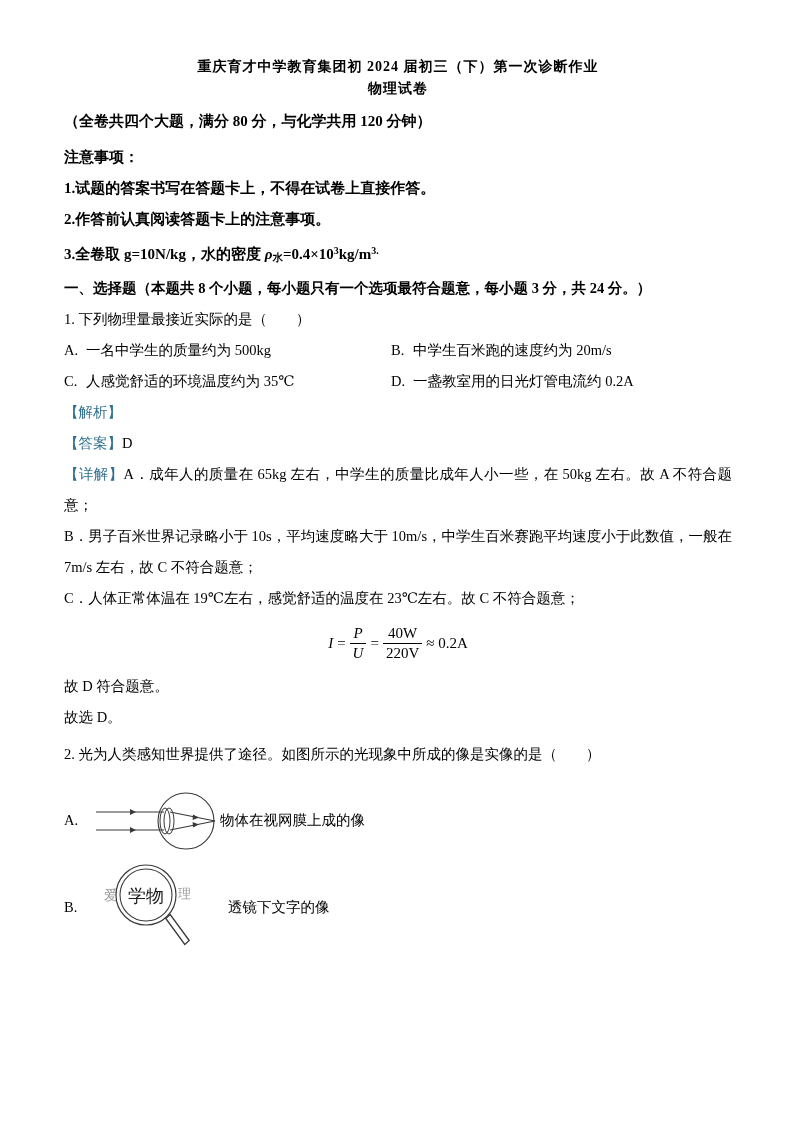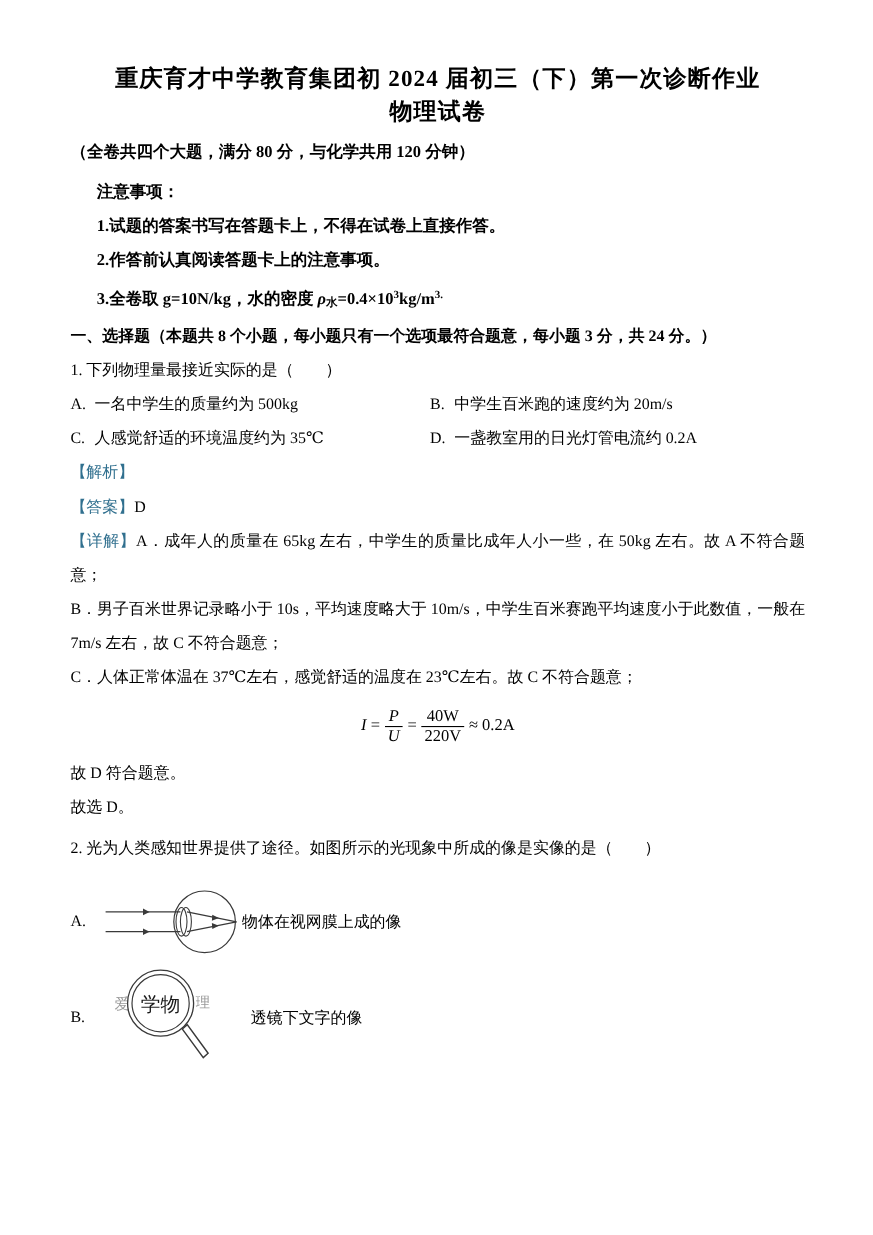--- a/index.html
+++ b/index.html
@@ -5,31 +5,31 @@
   html, body { margin: 0; padding: 0; background: #ffffff; }
   body {
     width: 794px; height: 1123px;
     font-family: "Liberation Serif", "DejaVu Serif", serif;
     color: #000;
     overflow: hidden;
   }
   .page { padding: 58px 62px 0 64px; }
 
   .title {
-    font-size: 21px; font-weight: bold; text-align: center;
+    font-size: 14px; font-weight: bold; text-align: center;
     margin: 0; line-height: 1.25; letter-spacing: 1px;
   }
   .title2 { margin-top: 4px; }
   .subtitle {
     font-size: 15px; font-weight: bold; 
     margin: 14px 0 0 0; line-height: 1.4;
   }
 
   p.line { margin: 0; font-size: 14.5px; line-height: 31px; text-align: justify; }
-  p.bold { font-weight: bold; font-size: 15px; margin-left: 24px; }
+  p.bold { font-weight: bold; font-size: 15px; }
   .notice-block { margin-top: 10px; }
 
   .section-heading { font-weight: bold; font-size: 15px; }
 
   sup.s { font-size: 10px; vertical-align: 5px; }
   sub.s { font-size: 10.5px; vertical-align: -2px; }
   .rho { font-style: italic; }
 
   .opt-row { display: flex; font-size: 14.5px; line-height: 31px; }
   .opt-left  { width: 327px; }
@@ -83,21 +83,21 @@
   <div class="opt-row">
     <div class="opt-left"><span class="opt-label">C.</span><span>人感觉舒适的环境温度约为 35℃</span></div>
     <div class="opt-right"><span class="opt-label">D.</span><span>一盏教室用的日光灯管电流约 0.2A</span></div>
   </div>
 
   <p class="line"><span class="label-blue">【解析】</span></p>
   <p class="line"><span class="label-blue">【答案】</span><span>D</span></p>
 
   <p class="line"><span class="label-blue">【详解】</span><span>A．成年人的质量在 65kg 左右，中学生的质量比成年人小一些，在 50kg 左右。故 A 不符合题意；</span></p>
   <p class="line">B．男子百米世界记录略小于 10s，平均速度略大于 10m/s，中学生百米赛跑平均速度小于此数值，一般在 7m/s 左右，故 C 不符合题意；</p>
-  <p class="line">C．人体正常体温在 37℃左右，感觉舒适的温度在 23℃左右。故 C 不符合题意；</p>
+  <p class="line">C．人体正常体温在 19℃左右，感觉舒适的温度在 23℃左右。故 C 不符合题意；</p>
 
   <div class="formula-row">
     <span class="formula">
       <span class="ital">I</span>
       <span>=</span>
       <span class="frac">
           <span class="num ital">P</span>
           <span class="den ital">U</span>
         </span>
       <span>=</span>

